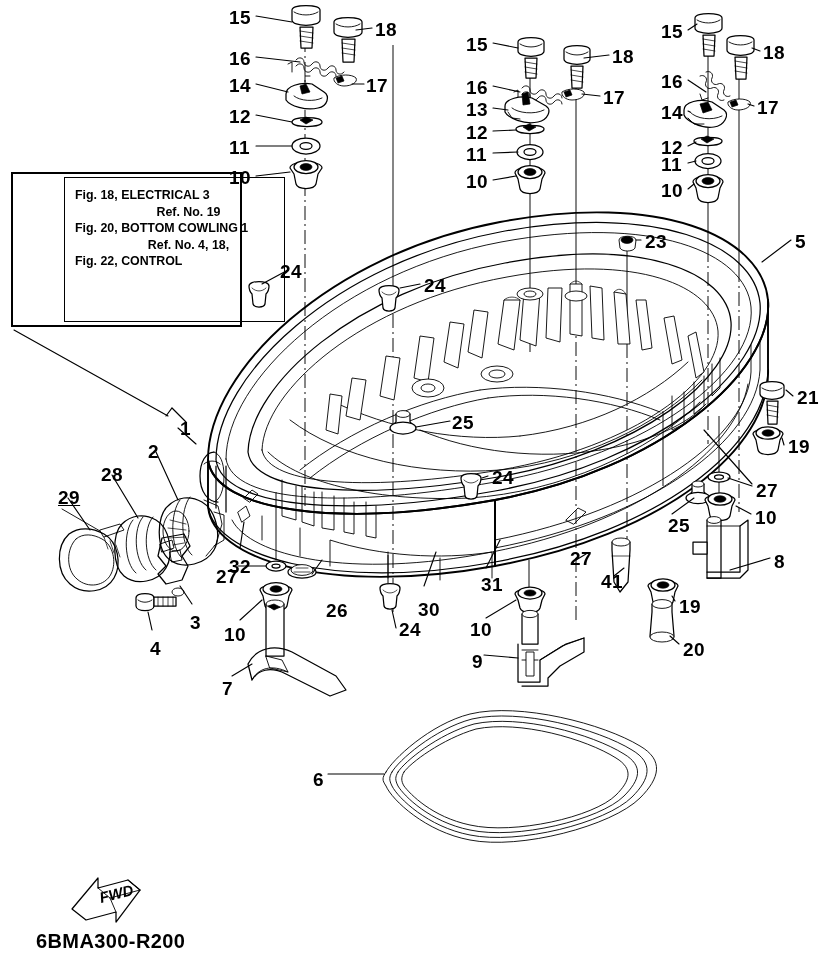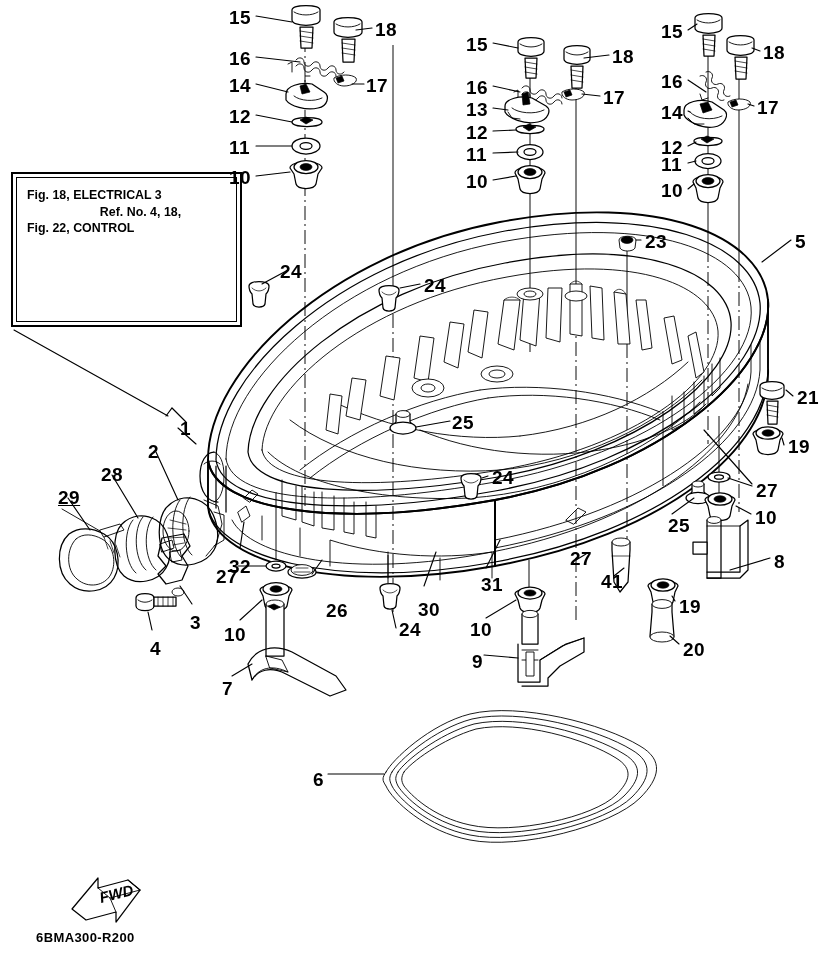--- a/index.html
+++ b/index.html
@@ -16,24 +16,24 @@
   .axis{fill:none;stroke:#000;stroke-width:0.95;stroke-dasharray:14 4 2 4;}
   .plain-axis{fill:none;stroke:#000;stroke-width:0.95;}
   .fillw{fill:#ffffff;stroke:#000;stroke-width:1.25;stroke-linejoin:round;}
   .fillw-thin{fill:#ffffff;stroke:#000;stroke-width:0.9;stroke-linejoin:round;}
   .fillk{fill:#000000;stroke:#000;stroke-width:0.7;}
   .callout{position:absolute;font-size:19px;font-weight:700;letter-spacing:0.5px;
            line-height:1;white-space:nowrap;}
   #ref-box{position:absolute;left:11px;top:172px;width:231px;height:155px;
            border:2px solid #000;background:#fff;box-sizing:border-box;padding:3px;}
   #ref-box .inner{border:1px solid #000;width:100%;height:100%;box-sizing:border-box;
-           padding:9px 8px 6px 10px;}
+           padding:9px 8px 6px 10px;margin-left:48px;}
   .ref-line{font-size:12.4px;font-weight:700;line-height:1.33;white-space:nowrap;}
   .ref-line.indent{text-align:center;padding-left:26px;}
-  #part-number{position:absolute;left:36px;top:930px;font-size:13px;font-weight:700;
+  #part-number{position:absolute;left:36px;top:930px;font-size:20px;font-weight:700;
            letter-spacing:0.4px;white-space:nowrap;}
   .fwd-text{font-size:15px;font-weight:700;font-style:italic;}
 </style>
 </head>
 <body>
 
 <div id="diagram-root">
 
   <svg class="layer" viewBox="0 0 831 963">
 
@@ -550,20 +550,22 @@
 
       <path d="M232 676 L252 664"></path>
 
       <path d="M328 774 L384 774"></path>
     </g>
   </svg>
 
   <div id="ref-box">
     <div class="inner">
       <div class="ref-line">Fig. 18, ELECTRICAL 3</div>
+      <div class="ref-line indent">Ref. No. 19</div>
+      <div class="ref-line">Fig. 20, BOTTOM COWLING 1</div>
       <div class="ref-line indent">Ref. No. 4, 18,</div>
       <div class="ref-line">Fig. 22, CONTROL</div>
     </div>
   </div>
 
   <div id="callout-layer">
       <div class="callout" style="left: 229px; top: 8px;">15</div>
       <div class="callout" style="left: 375px; top: 20px;">18</div>
       <div class="callout" style="left: 229px; top: 49px;">16</div>
       <div class="callout" style="left: 229px; top: 76px;">14</div>

